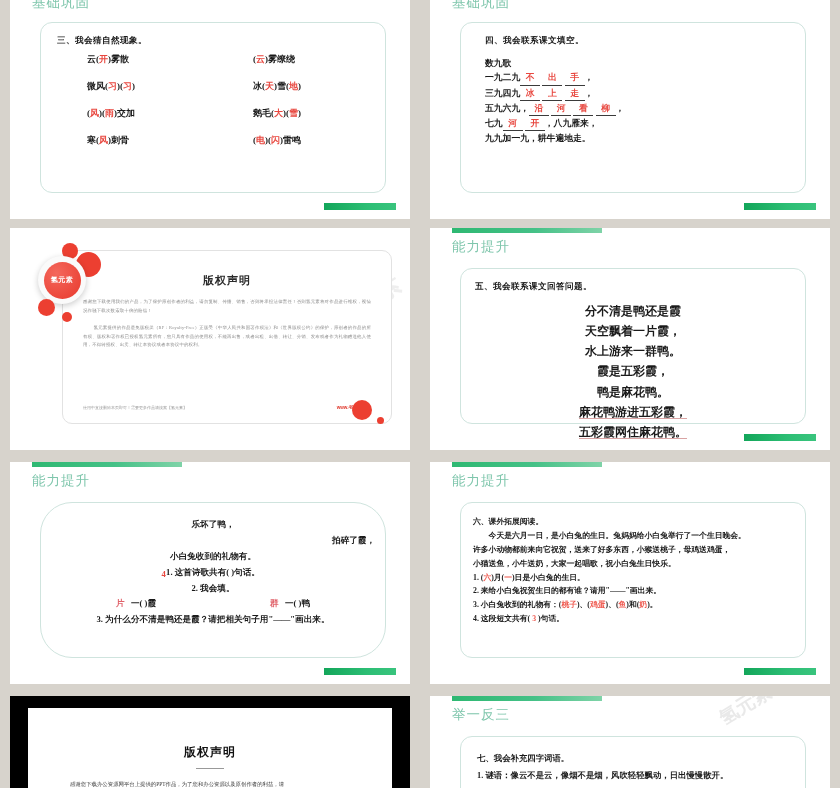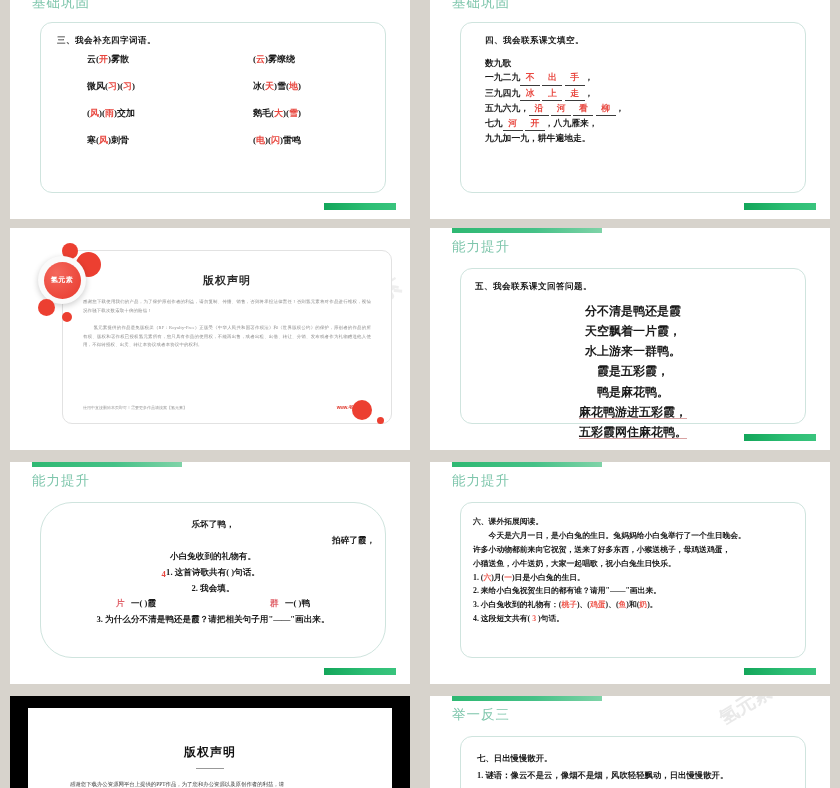--- a/index.html
+++ b/index.html
@@ -134,21 +134,21 @@
 </style>
 </head>
 <body>
 
 <div class="grid">
 
   <div class="slide c0 r0 clip">
 
     <div class="sec-title">基础巩固</div>
     <div class="card" style="top:38px;bottom:26px;">
-      <div class="q-head" style="position:absolute;left:16px;top:12px;">三、我会补充四字词语。</div>
+      <div class="q-head" style="position:absolute;left:16px;top:12px;">三、我会猜自然现象。</div>
       <div class="idioms">
         <div><span>云(</span><span class="r">开</span><span>)雾散</span></div>
         <div class="right"><span>(</span><span class="r">云</span><span>)雾缭绕</span></div>
         <div><span>微风(</span><span class="r">习</span><span>)(</span><span class="r">习</span><span>)</span></div>
         <div class="right"><span>冰(</span><span class="r">天</span><span>)雪(</span><span class="r">地</span><span>)</span></div>
         <div><span>(</span><span class="r">风</span><span>)(</span><span class="r">雨</span><span>)交加</span></div>
         <div class="right"><span>鹅毛(</span><span class="r">大</span><span>)(</span><span class="r">雪</span><span>)</span></div>
         <div><span>寒(</span><span class="r">风</span><span>)刺骨</span></div>
         <div class="right"><span>(</span><span class="r">电</span><span>)(</span><span class="r">闪</span><span>)雷鸣</span></div>
       </div>
@@ -284,19 +284,19 @@
       <div class="bf-p">感谢您下载办公资源网平台上提供的PPT作品，为了您和办公资源以及原创作者的利益，请</div>
     </div>
   </div>
 
   <div class="slide c1 r3 clip">
     <div class="topbar"></div>
     <div class="sec-title">举一反三</div>
     <div class="wm wm2" style="right:56px;top:-4px;">氢元素</div>
     <div class="card" style="top:40px;height:120px;">
       <div style="position:absolute;left:16px;right:10px;top:14px;font-size:8.4px;color:#1a1a1a;font-weight:bold;line-height:2.0;">
-        <div>七、日出慢慢散开。</div>
+        <div>七、我会补充四字词语。</div>
         <div>1. 谜语：像云不是云，像烟不是烟，风吹轻轻飘动，日出慢慢散开。</div>
       </div>
     </div>
   </div>
 
 </div>
 
 </body></html>

